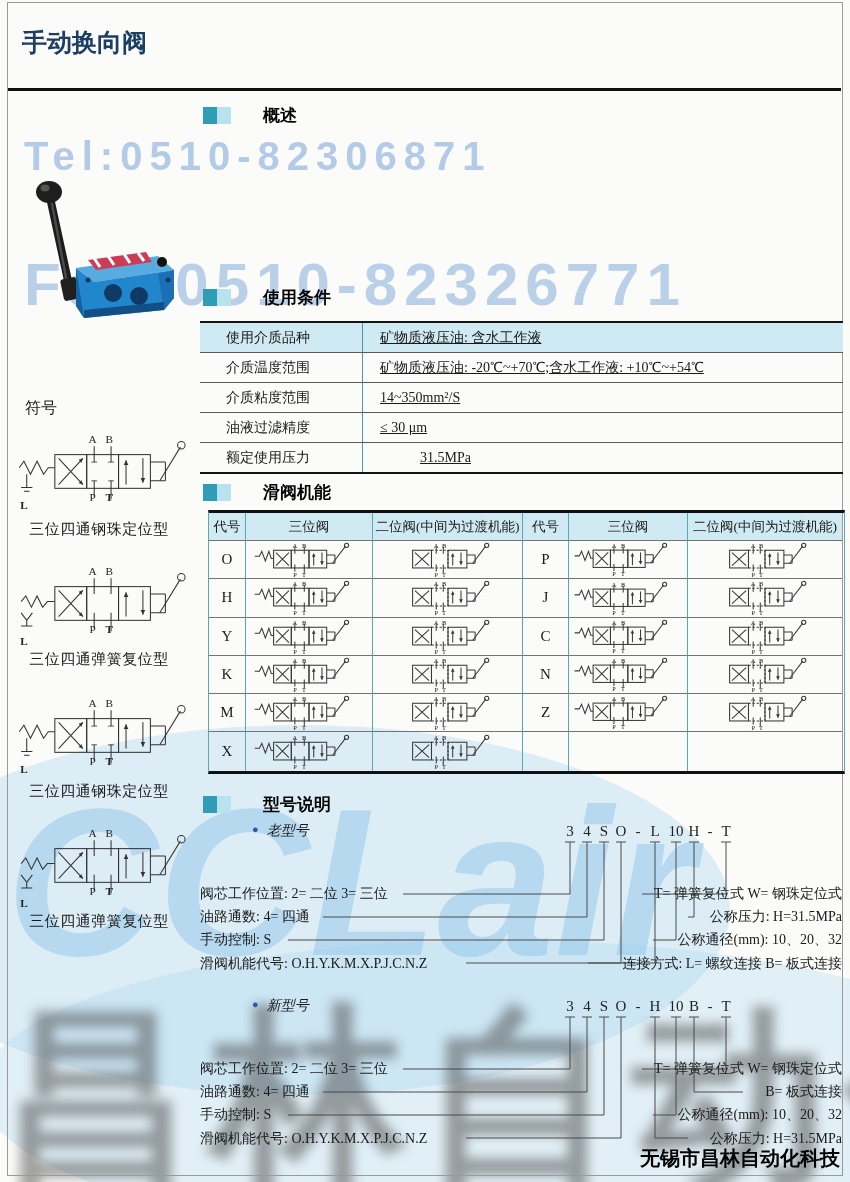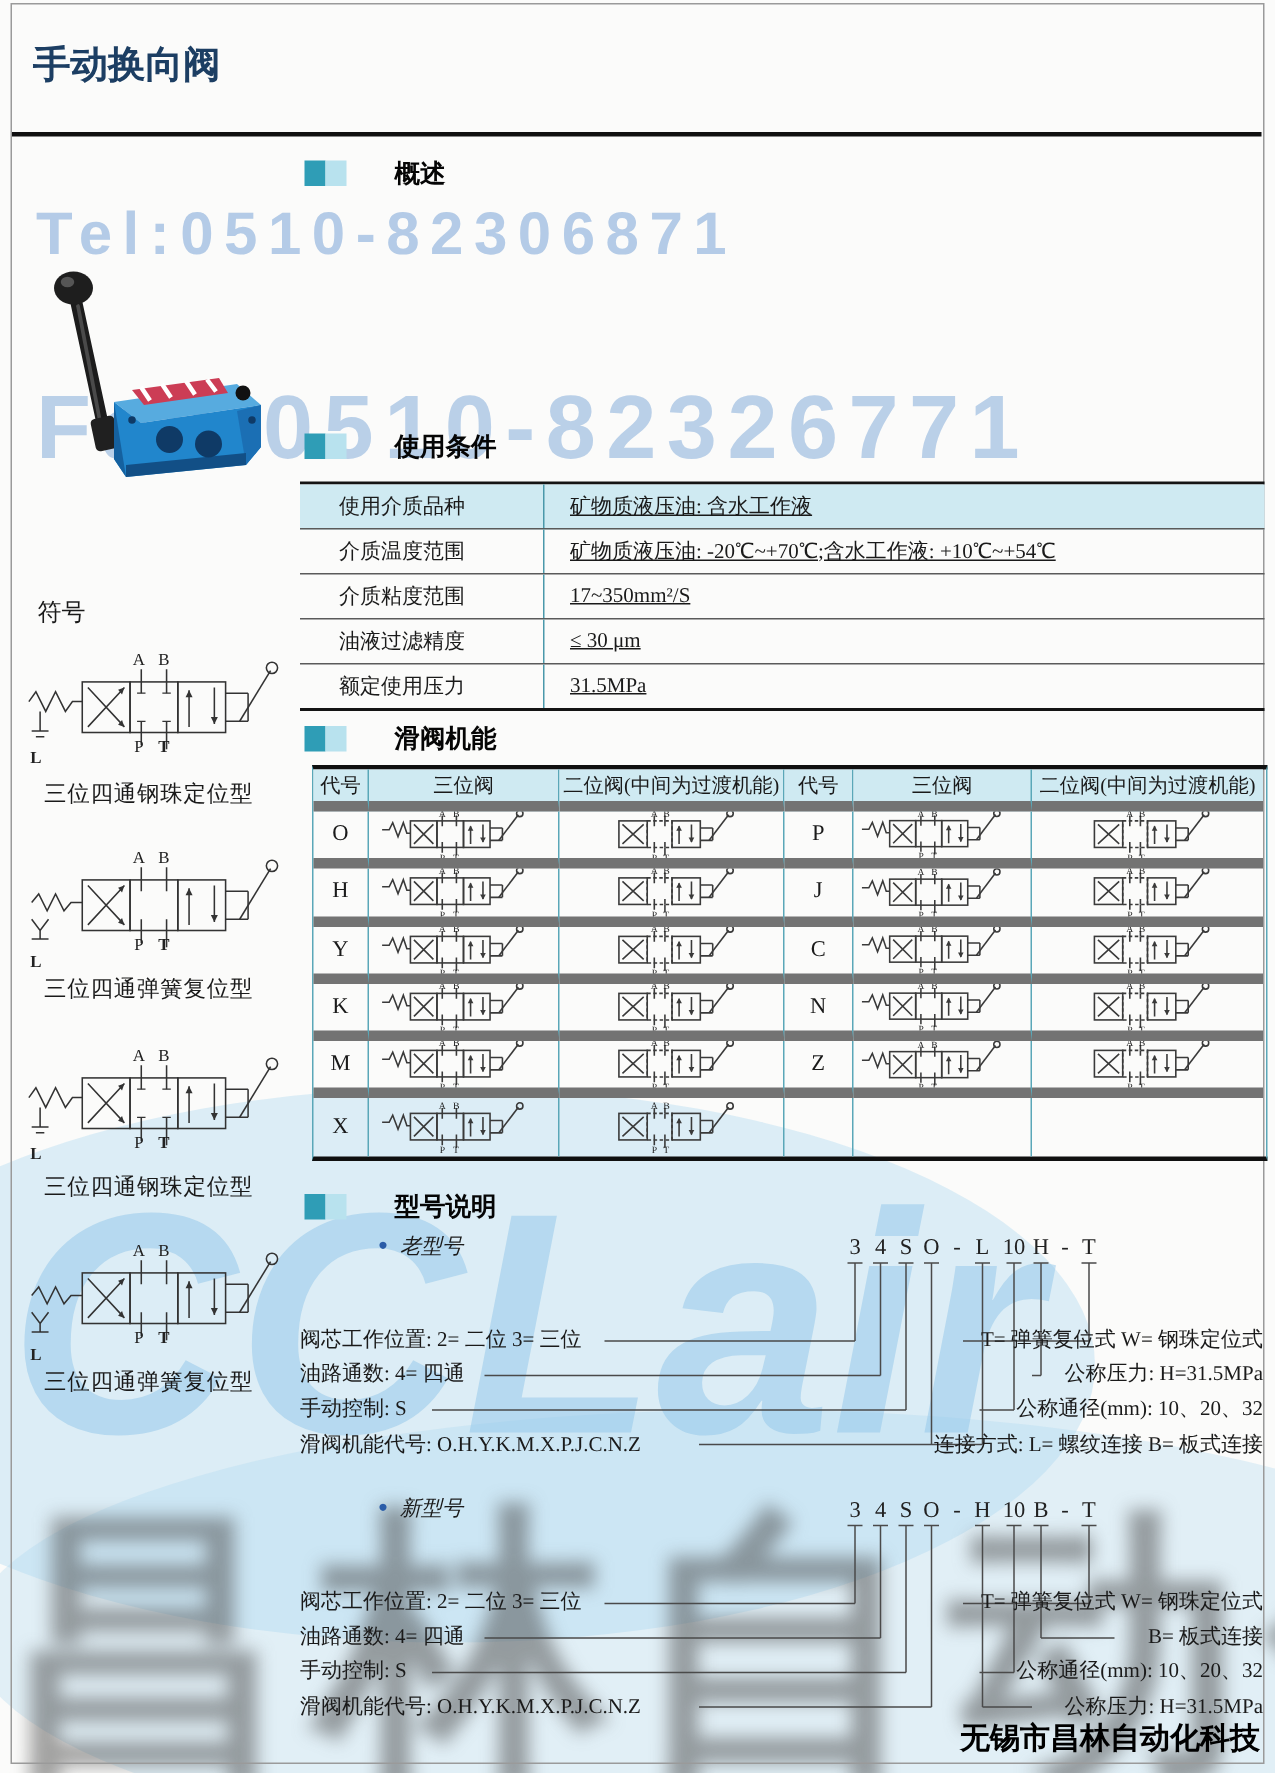--- a/index.html
+++ b/index.html
@@ -30,31 +30,31 @@
   .sec-head{display:flex;align-items:center;z-index:5;}
   .sec-head .sq1{width:14px;height:17px;background:#2f9db6;}
   .sec-head .sq2{width:14px;height:17px;background:#b8e2ee;}
   .sec-head .t{margin-left:32px;font-family:"Liberation Sans",sans-serif;font-weight:bold;font-size:17px;color:#050505;}
   
   .overview{left:200px;top:135px;width:645px;z-index:5;font-size:14.5px;line-height:23.4px;text-align:justify;}
   .overview p{margin:0;text-indent:2em;}
   
   .cond-table{left:200px;top:321px;width:643px;z-index:5;border-top:2px solid #141414;border-bottom:2px solid #141414;}
   .cond-row{display:grid;grid-template-columns:163px 1fr;height:29px;border-bottom:1px solid #5a5a5a;}
-  .cond-row:last-child{border-bottom:none;}
+  .cond-row:last-child{border-bottom:none;gap:40px;}
   .cond-row.hl{background:#cfeaf2;}
   .cond-label{display:flex;align-items:center;padding-left:26px;font-size:14px;border-right:1px solid #3c8fa0;border-right:1px solid #4a98aa;}
   .cond-value{display:flex;align-items:center;padding-left:17px;font-size:14px;text-decoration:underline;}
   
   .spool-table{left:208px;top:510px;width:635px;z-index:5;display:grid;
       grid-template-columns:37px 127px 150px 46px 119px 154px;
       grid-template-rows:28px repeat(6,38.3px);
       border-top:3px solid #101010;border-bottom:3px solid #101010;
       border-left:1px solid #5aa7b8;border-right:1px solid #5aa7b8;}
-  .sp-c{display:flex;align-items:center;justify-content:center;border-right:1px solid #5aa7b8;border-bottom:7px solid #737373;overflow:hidden;}
+  .sp-c{display:flex;align-items:center;justify-content:center;border-right:1px solid #5aa7b8;border-bottom:1px solid #737373;overflow:hidden;}
   .sp-c.lastcol{border-right:none;}
   .sp-c.lastrow{border-bottom:none;}
   .sp-h{background:#cfeaf2;font-size:13.5px;white-space:nowrap;}
   .sp-code{font-size:15px;}
   .vm{width:98%;max-width:118px;}
   
   .photo{left:18px;top:168px;z-index:5;}
   .symbol-heading{left:25px;top:398px;font-size:16px;z-index:5;}
   .sym-svg{left:8px;width:178px;z-index:5;}
   .sym-cap{left:8px;width:182px;text-align:center;font-size:15px;letter-spacing:0.5px;z-index:5;white-space:nowrap;}
@@ -258,21 +258,21 @@
       <div class="cond-row hl">
         <div class="cond-label">使用介质品种</div>
         <div class="cond-value">矿物质液压油: 含水工作液</div>
       </div>
       <div class="cond-row">
         <div class="cond-label">介质温度范围</div>
         <div class="cond-value">矿物质液压油: -20℃~+70℃;含水工作液: +10℃~+54℃</div>
       </div>
       <div class="cond-row">
         <div class="cond-label">介质粘度范围</div>
-        <div class="cond-value">17~350mm²/S</div>
+        <div class="cond-value">14~350mm²/S</div>
       </div>
       <div class="cond-row">
         <div class="cond-label">油液过滤精度</div>
         <div class="cond-value">≤ 30 μm</div>
       </div>
       <div class="cond-row">
         <div class="cond-label">额定使用压力</div>
         <div class="cond-value">31.5MPa</div>
       </div>
     </div>

